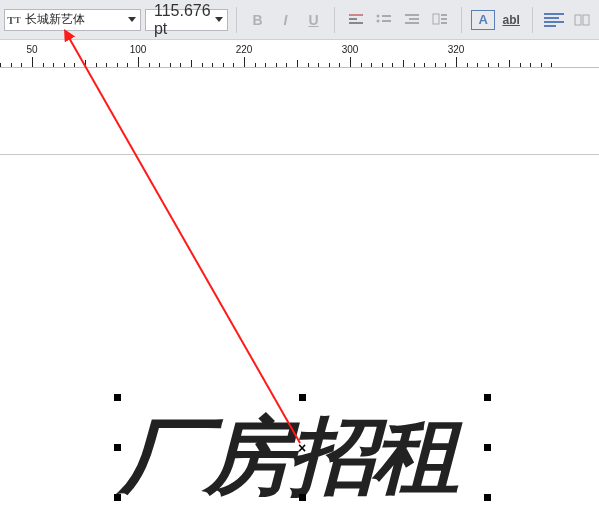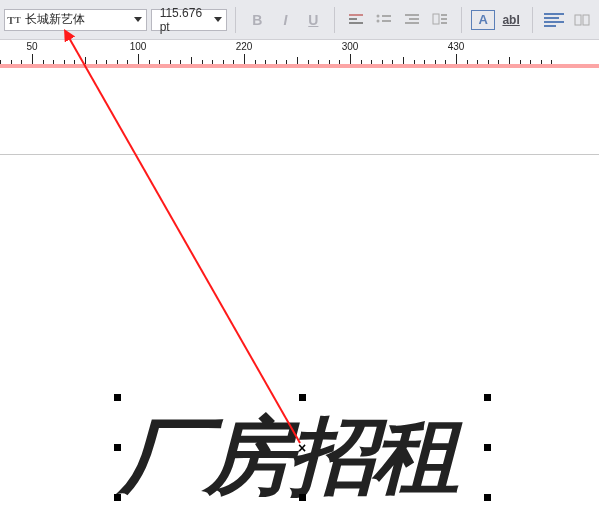--- a/index.html
+++ b/index.html
@@ -55,21 +55,21 @@
   .size-box {
     display: flex;
     align-items: center;
     background: #fff;
     border: 1px solid #B8B8C0;
     height: 22px;
     width: 86px;
   }
   .size-val {
     flex: 1;
-    font-size: 12px;
+    font-size: 16px;
     color: #333;
     padding-left: 8px;
   }
   .sep {
     width: 1px;
     height: 26px;
     background: #C8C8CE;
     margin: 0 4px;
   }
   .grp {
@@ -105,21 +105,21 @@
     display:flex; flex-direction:column; gap:2px;
     width:20px;
   }
   .btn-align span { height:2px; background:#5A7FB8; display:block; }
   .btn-align .s1{width:100%} .btn-align .s2{width:75%} .btn-align .s3{width:100%} .btn-align .s4{width:60%}
   
   .ruler {
     height: 28px;
     background: #fff;
     position: relative;
-    border-bottom: 4px solid #fca5a5;
+    border-bottom: 1px solid #fca5a5;
     overflow: hidden;
   }
   .ruler-inner {
     position: absolute;
     left: 0; top: 0; height: 100%;
     width: 100%;
   }
   .tick { position: absolute; bottom: 0; width:1px; background:#222; }
   .tick.major { height: 10px; }
   .tick.mid { height: 7px; }
@@ -295,21 +295,21 @@
       <div class="tick major" style="left: 350px;"></div>
       <div class="tick minor" style="left: 360.6px;"></div>
       <div class="tick minor" style="left: 371.2px;"></div>
       <div class="tick minor" style="left: 381.8px;"></div>
       <div class="tick minor" style="left: 392.4px;"></div>
       <div class="tick mid" style="left: 403px;"></div>
       <div class="tick minor" style="left: 413.6px;"></div>
       <div class="tick minor" style="left: 424.2px;"></div>
       <div class="tick minor" style="left: 434.8px;"></div>
       <div class="tick minor" style="left: 445.4px;"></div>
-      <div class="tick-label" style="left: 456px;">430</div>
+      <div class="tick-label" style="left: 456px;">320</div>
       <div class="tick major" style="left: 456px;"></div>
       <div class="tick minor" style="left: 466.6px;"></div>
       <div class="tick minor" style="left: 477.2px;"></div>
       <div class="tick minor" style="left: 487.8px;"></div>
       <div class="tick minor" style="left: 498.4px;"></div>
       <div class="tick mid" style="left: 509px;"></div>
       <div class="tick minor" style="left: 519.6px;"></div>
       <div class="tick minor" style="left: 530.2px;"></div>
       <div class="tick minor" style="left: 540.8px;"></div>
       <div class="tick minor" style="left: 551.4px;"></div>

